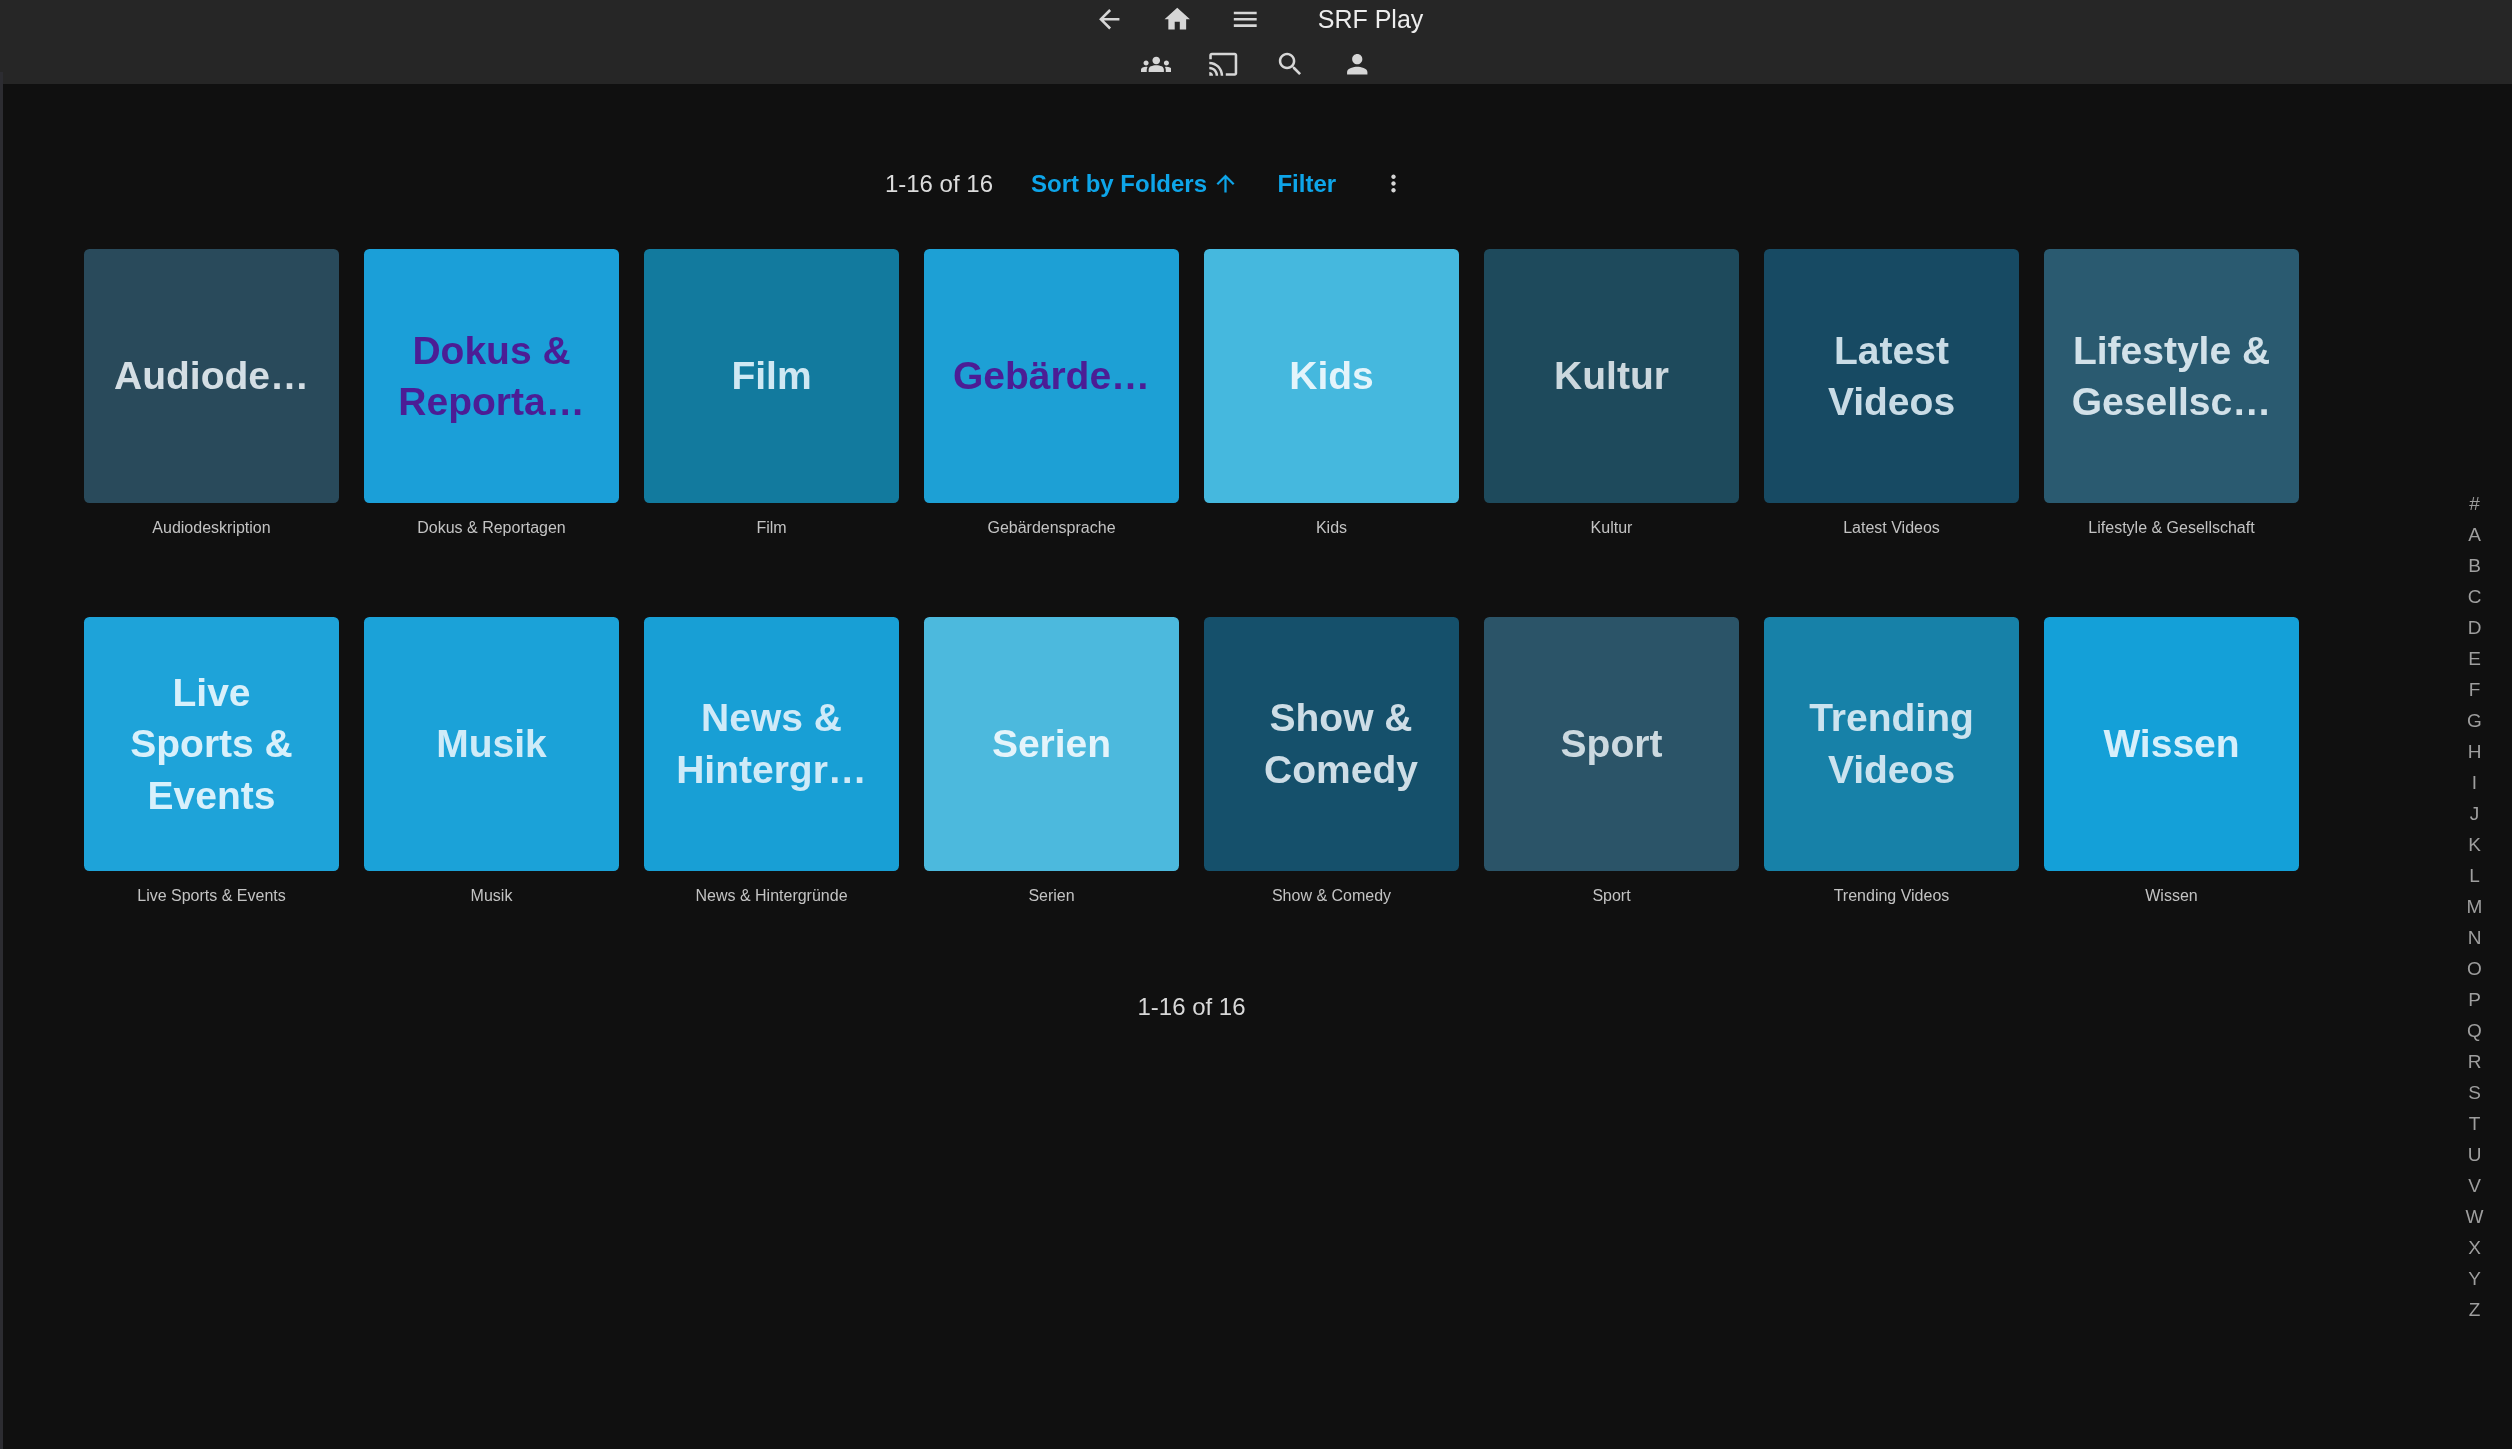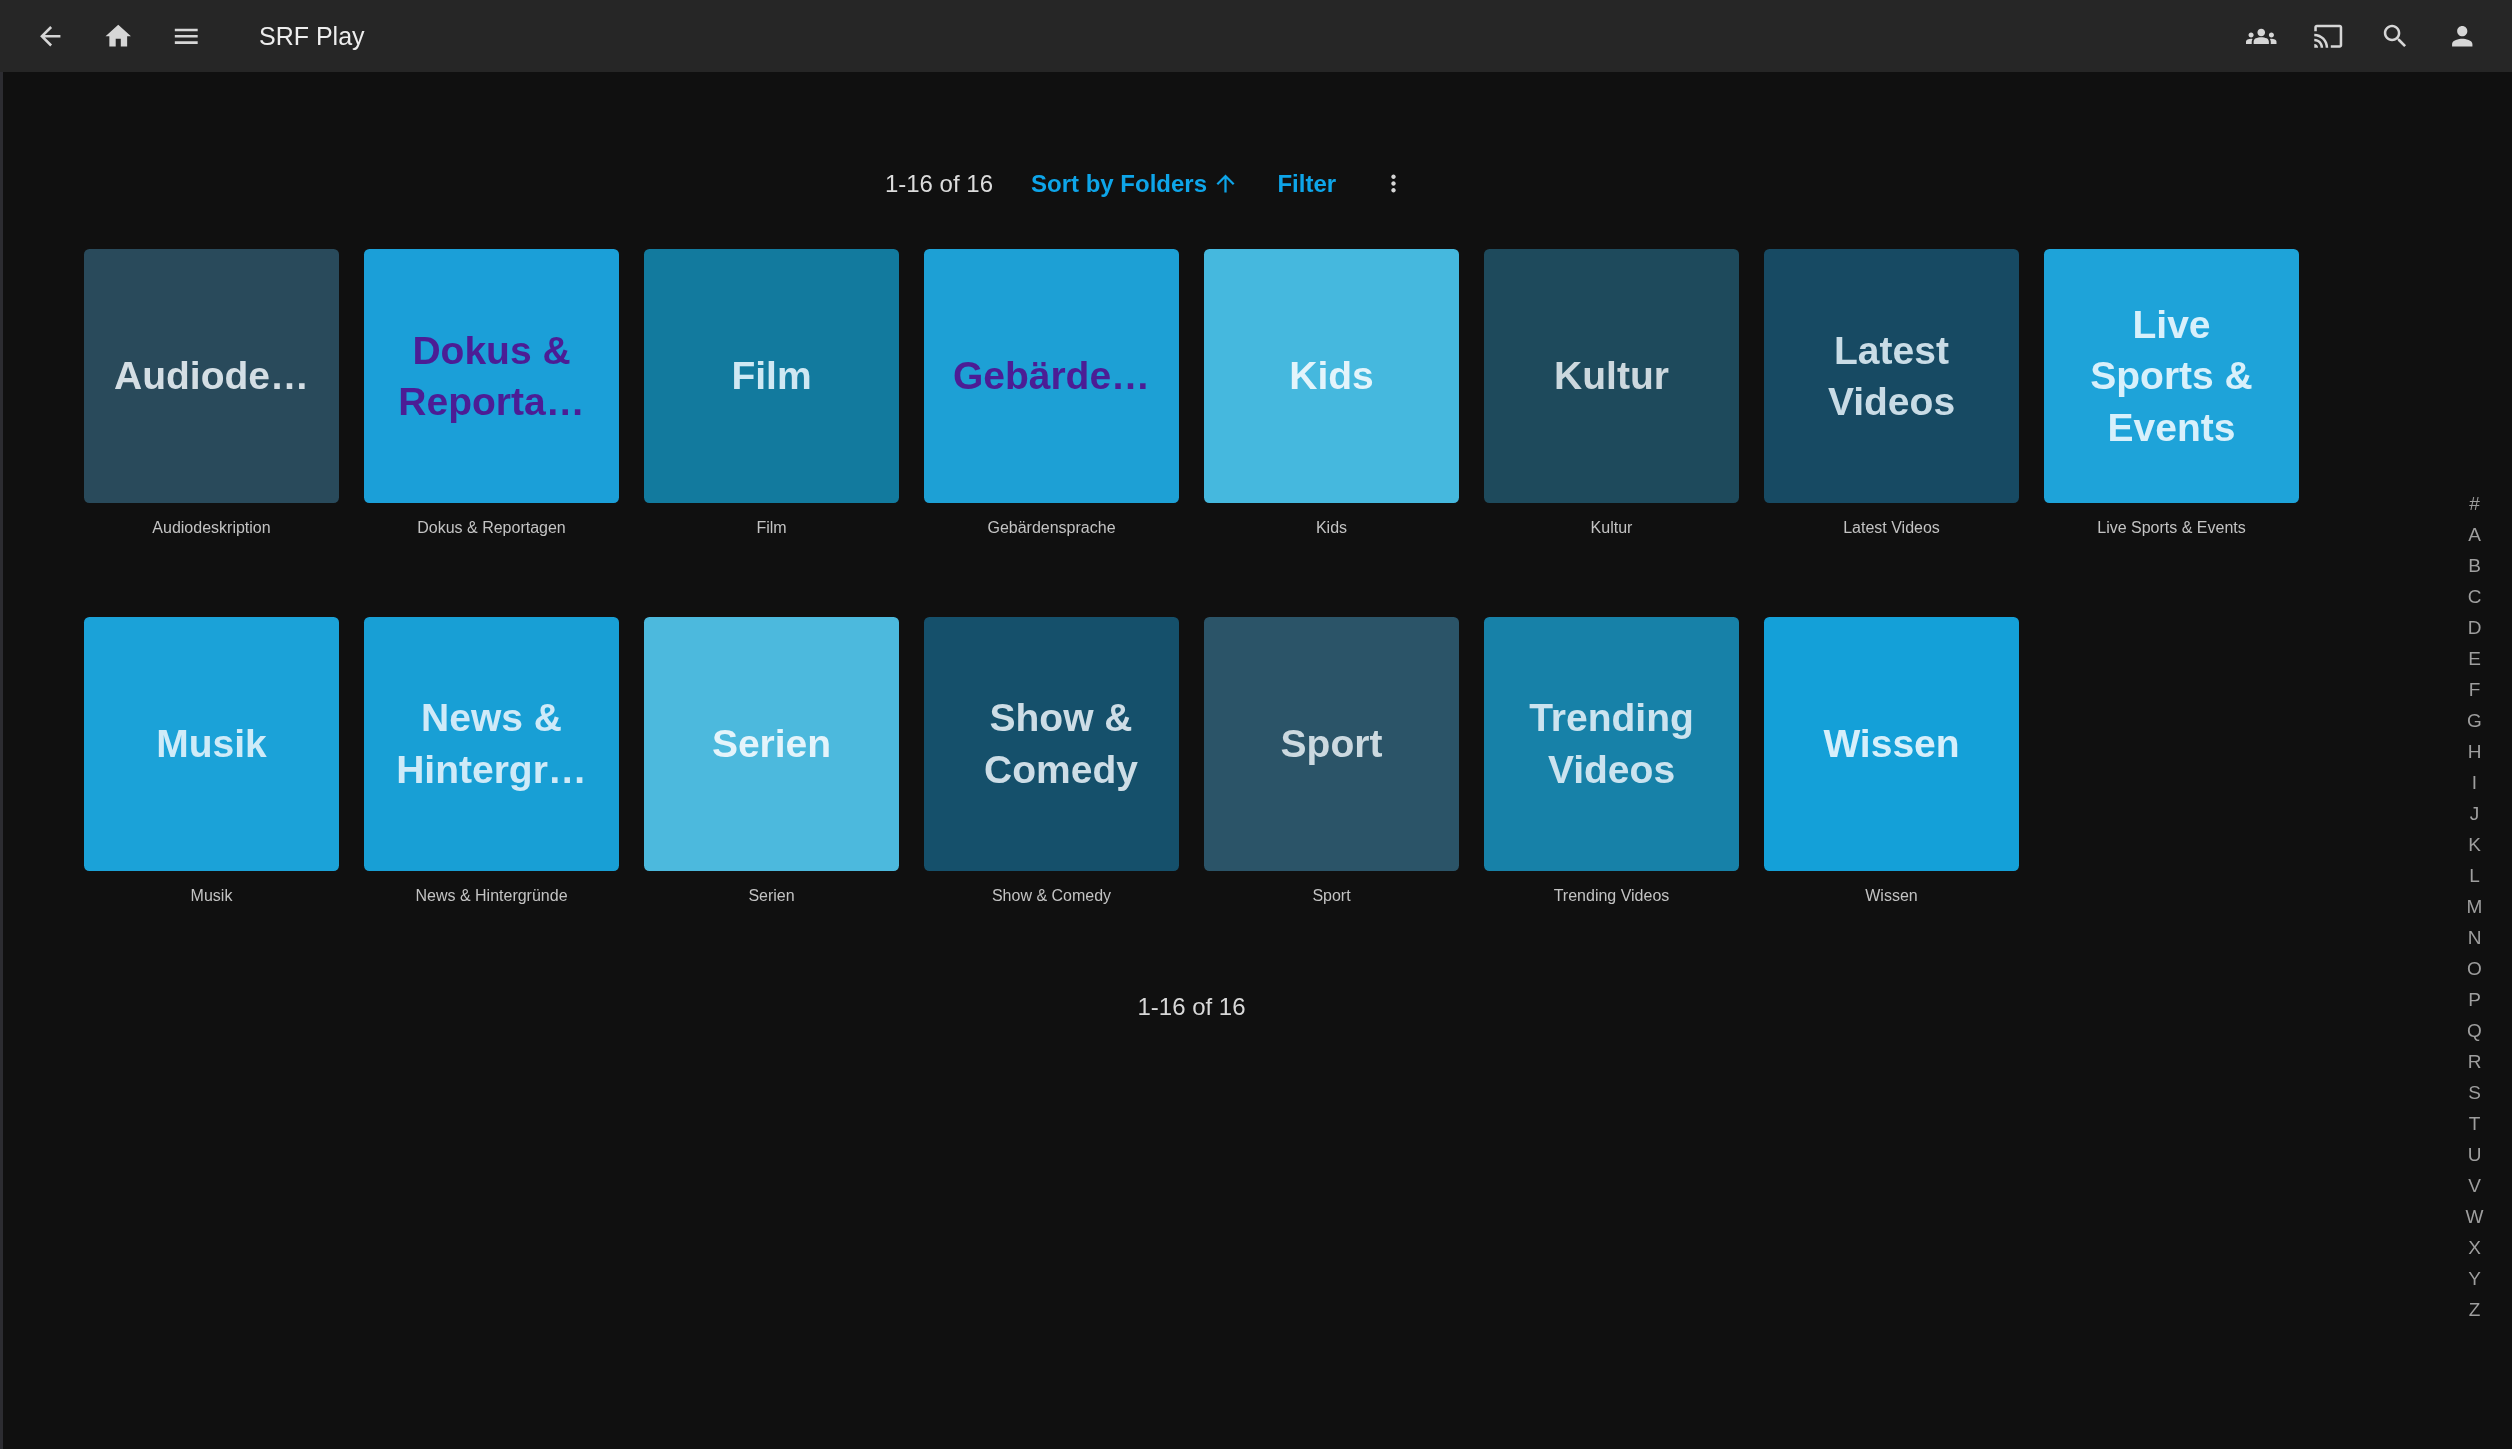--- a/index.html
+++ b/index.html
@@ -7,24 +7,25 @@
   body {
     width:2512px; height:1450px;
     background:#101010;
     font-family:"Liberation Sans","DejaVu Sans",sans-serif;
     color:#e8e8e8;
     position:relative;
     overflow:hidden;
   }
   
   .appbar{
-    position:absolute; top:0; left:0; right:0; height:72px;
+    position:absolute; top:0; left:0; right:0; height:84px;
     background:#262626;
     display:flex; align-items:center; justify-content:space-between;
     padding:0 30px 0 31px;
+    flex-direction:column;
   }
   .appbar-left,.appbar-right{ display:flex; align-items:center; }
   .appbar-left{ gap:29px; }
   .appbar-right{ gap:28px; }
   .icon-btn{
     width:39px; height:39px; flex:0 0 39px;
     display:flex; align-items:center; justify-content:center;
     color:#d6d6d6; background:none; border:none; padding:0; cursor:pointer;
   }
   .icon-btn svg{ width:30.5px; height:30.5px; fill:currentColor; }
@@ -198,20 +199,25 @@
       <div class="caption">Kids</div>
     </div>
     <div class="cell">
       <div class="tile" style="background: rgb(30, 74, 92); color: rgb(204, 216, 222);">Kultur</div>
       <div class="caption">Kultur</div>
     </div>
     <div class="cell">
       <div class="tile" style="background: rgb(23, 74, 99); color: rgb(201, 220, 230);">Latest
 Videos</div>
       <div class="caption">Latest Videos</div>
+    </div>
+    <div class="cell">
+      <div class="tile" style="background: rgb(42, 90, 112); color: rgb(210, 225, 233);">Lifestyle &amp;
+Gesellsc…</div>
+      <div class="caption">Lifestyle &amp; Gesellschaft</div>
     </div>
     <div class="cell">
       <div class="tile" style="background: rgb(30, 163, 217); color: rgb(216, 240, 251);">Live
 Sports &amp;
 Events</div>
       <div class="caption">Live Sports &amp; Events</div>
     </div>
     <div class="cell">
       <div class="tile" style="background: rgb(27, 162, 216); color: rgb(207, 235, 248);">Musik</div>
       <div class="caption">Musik</div>

